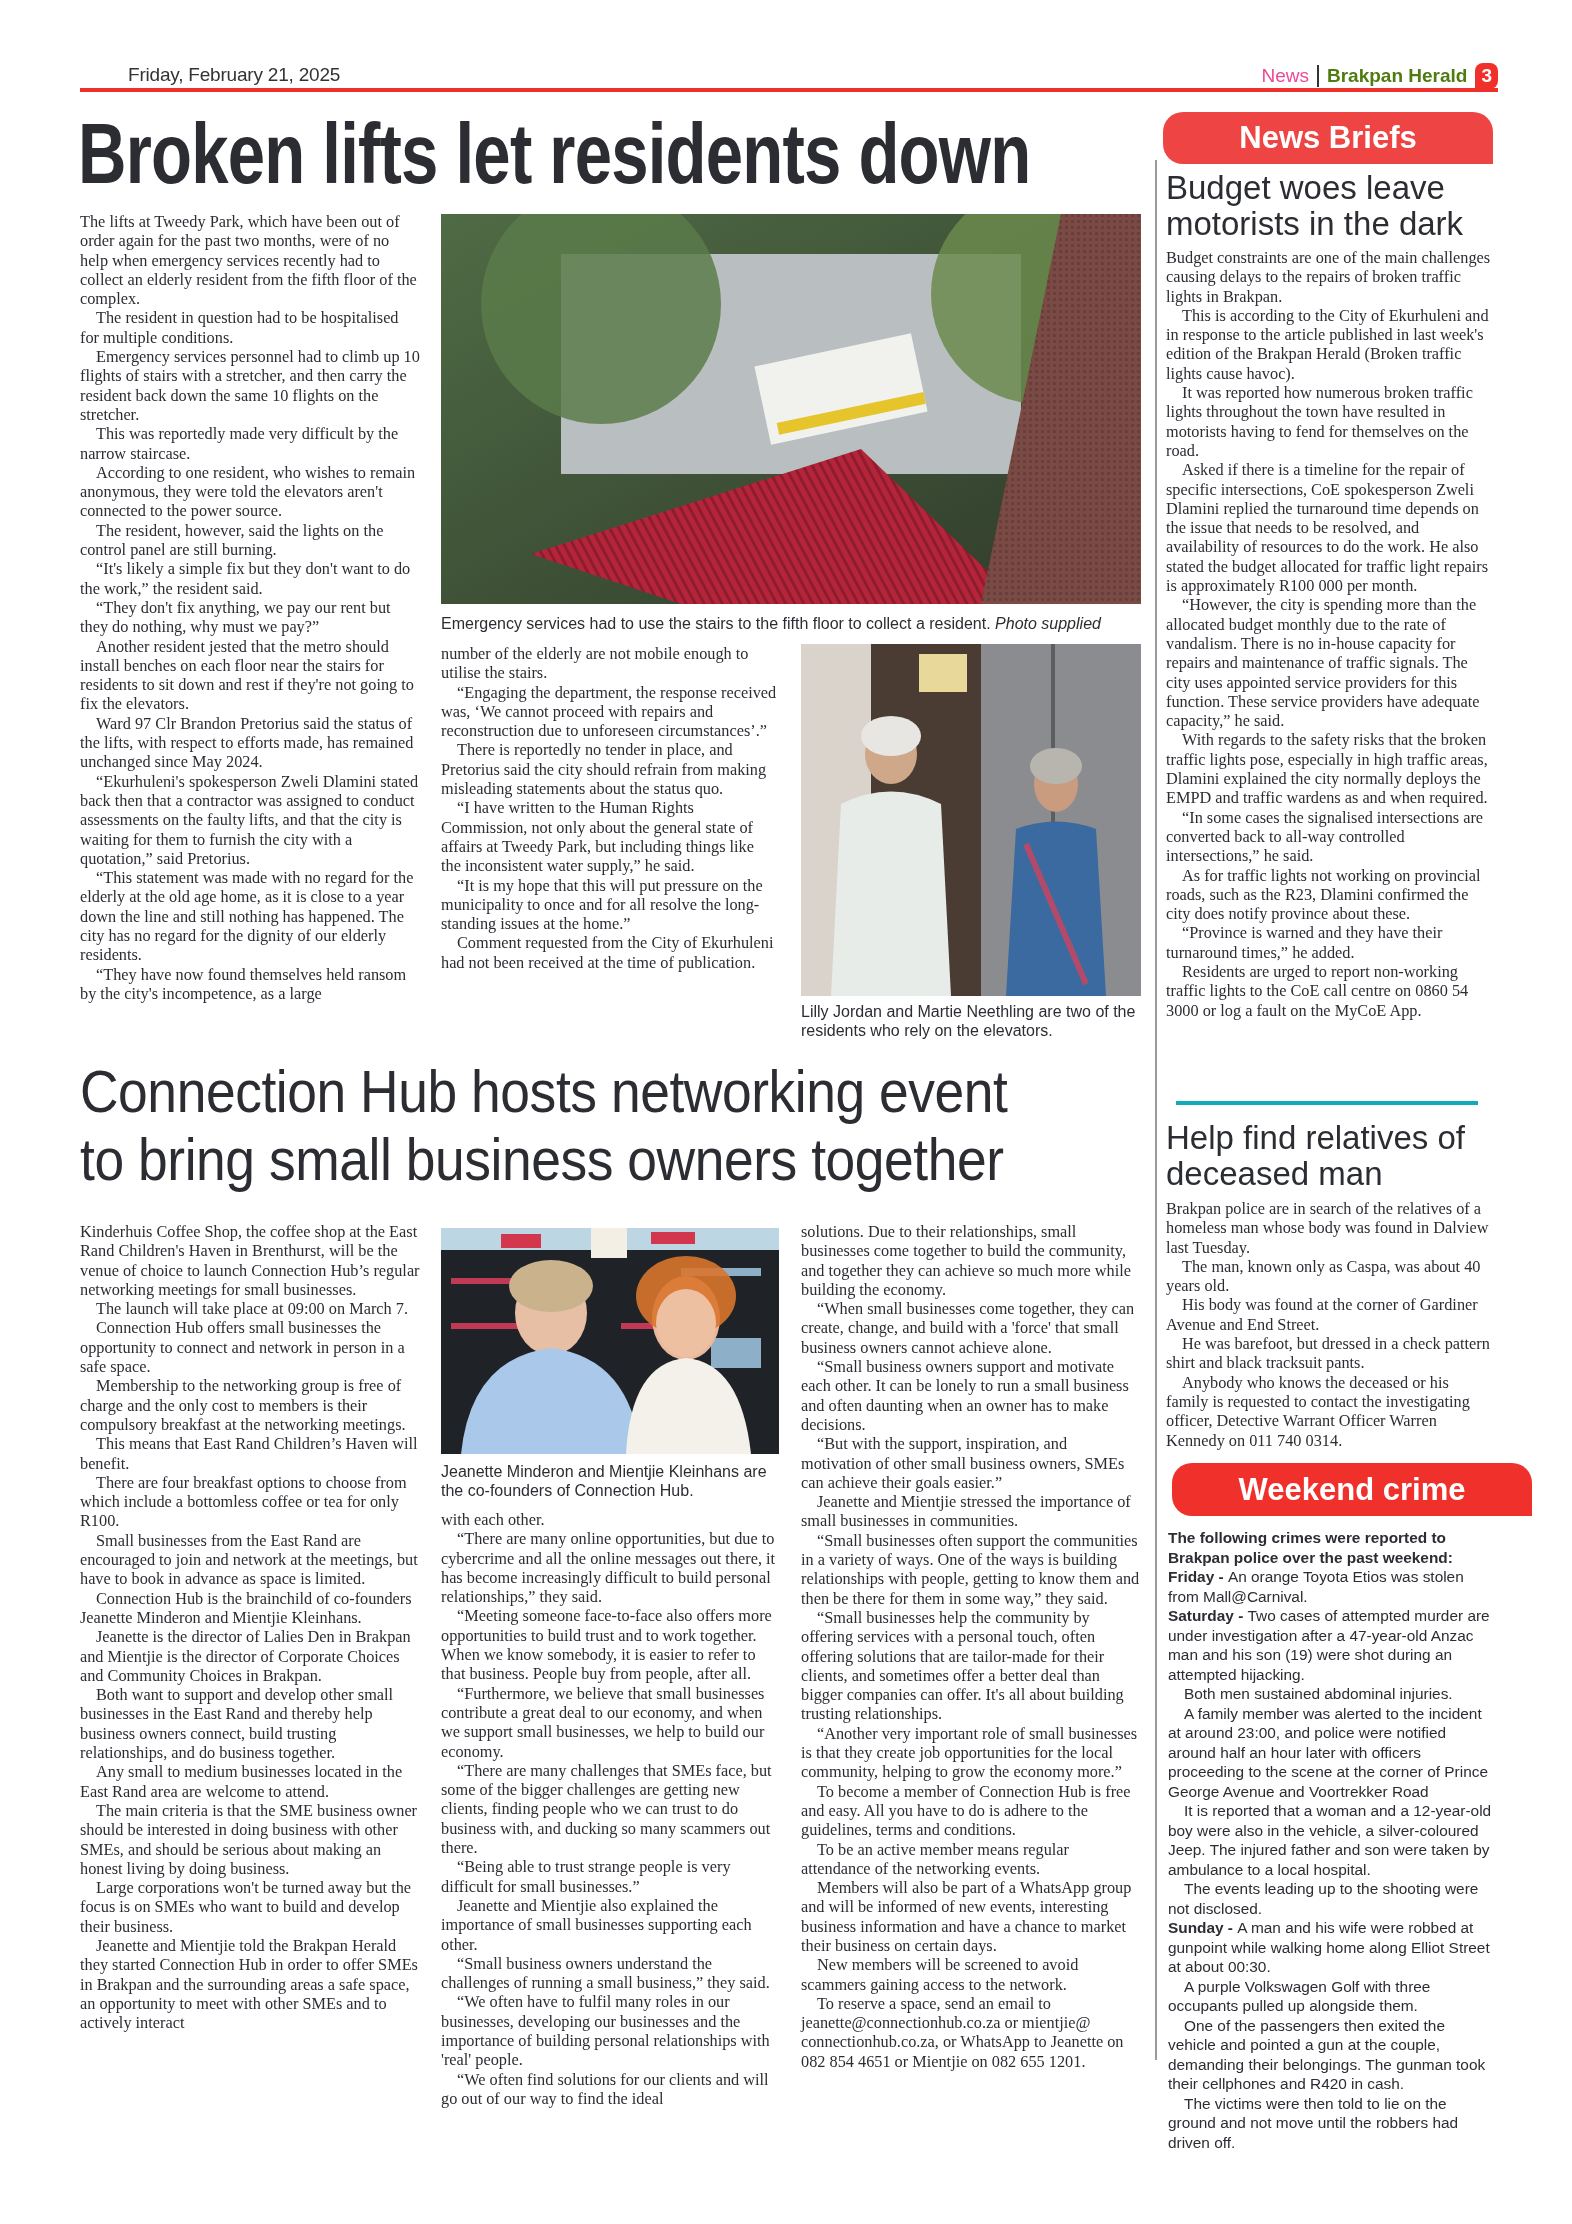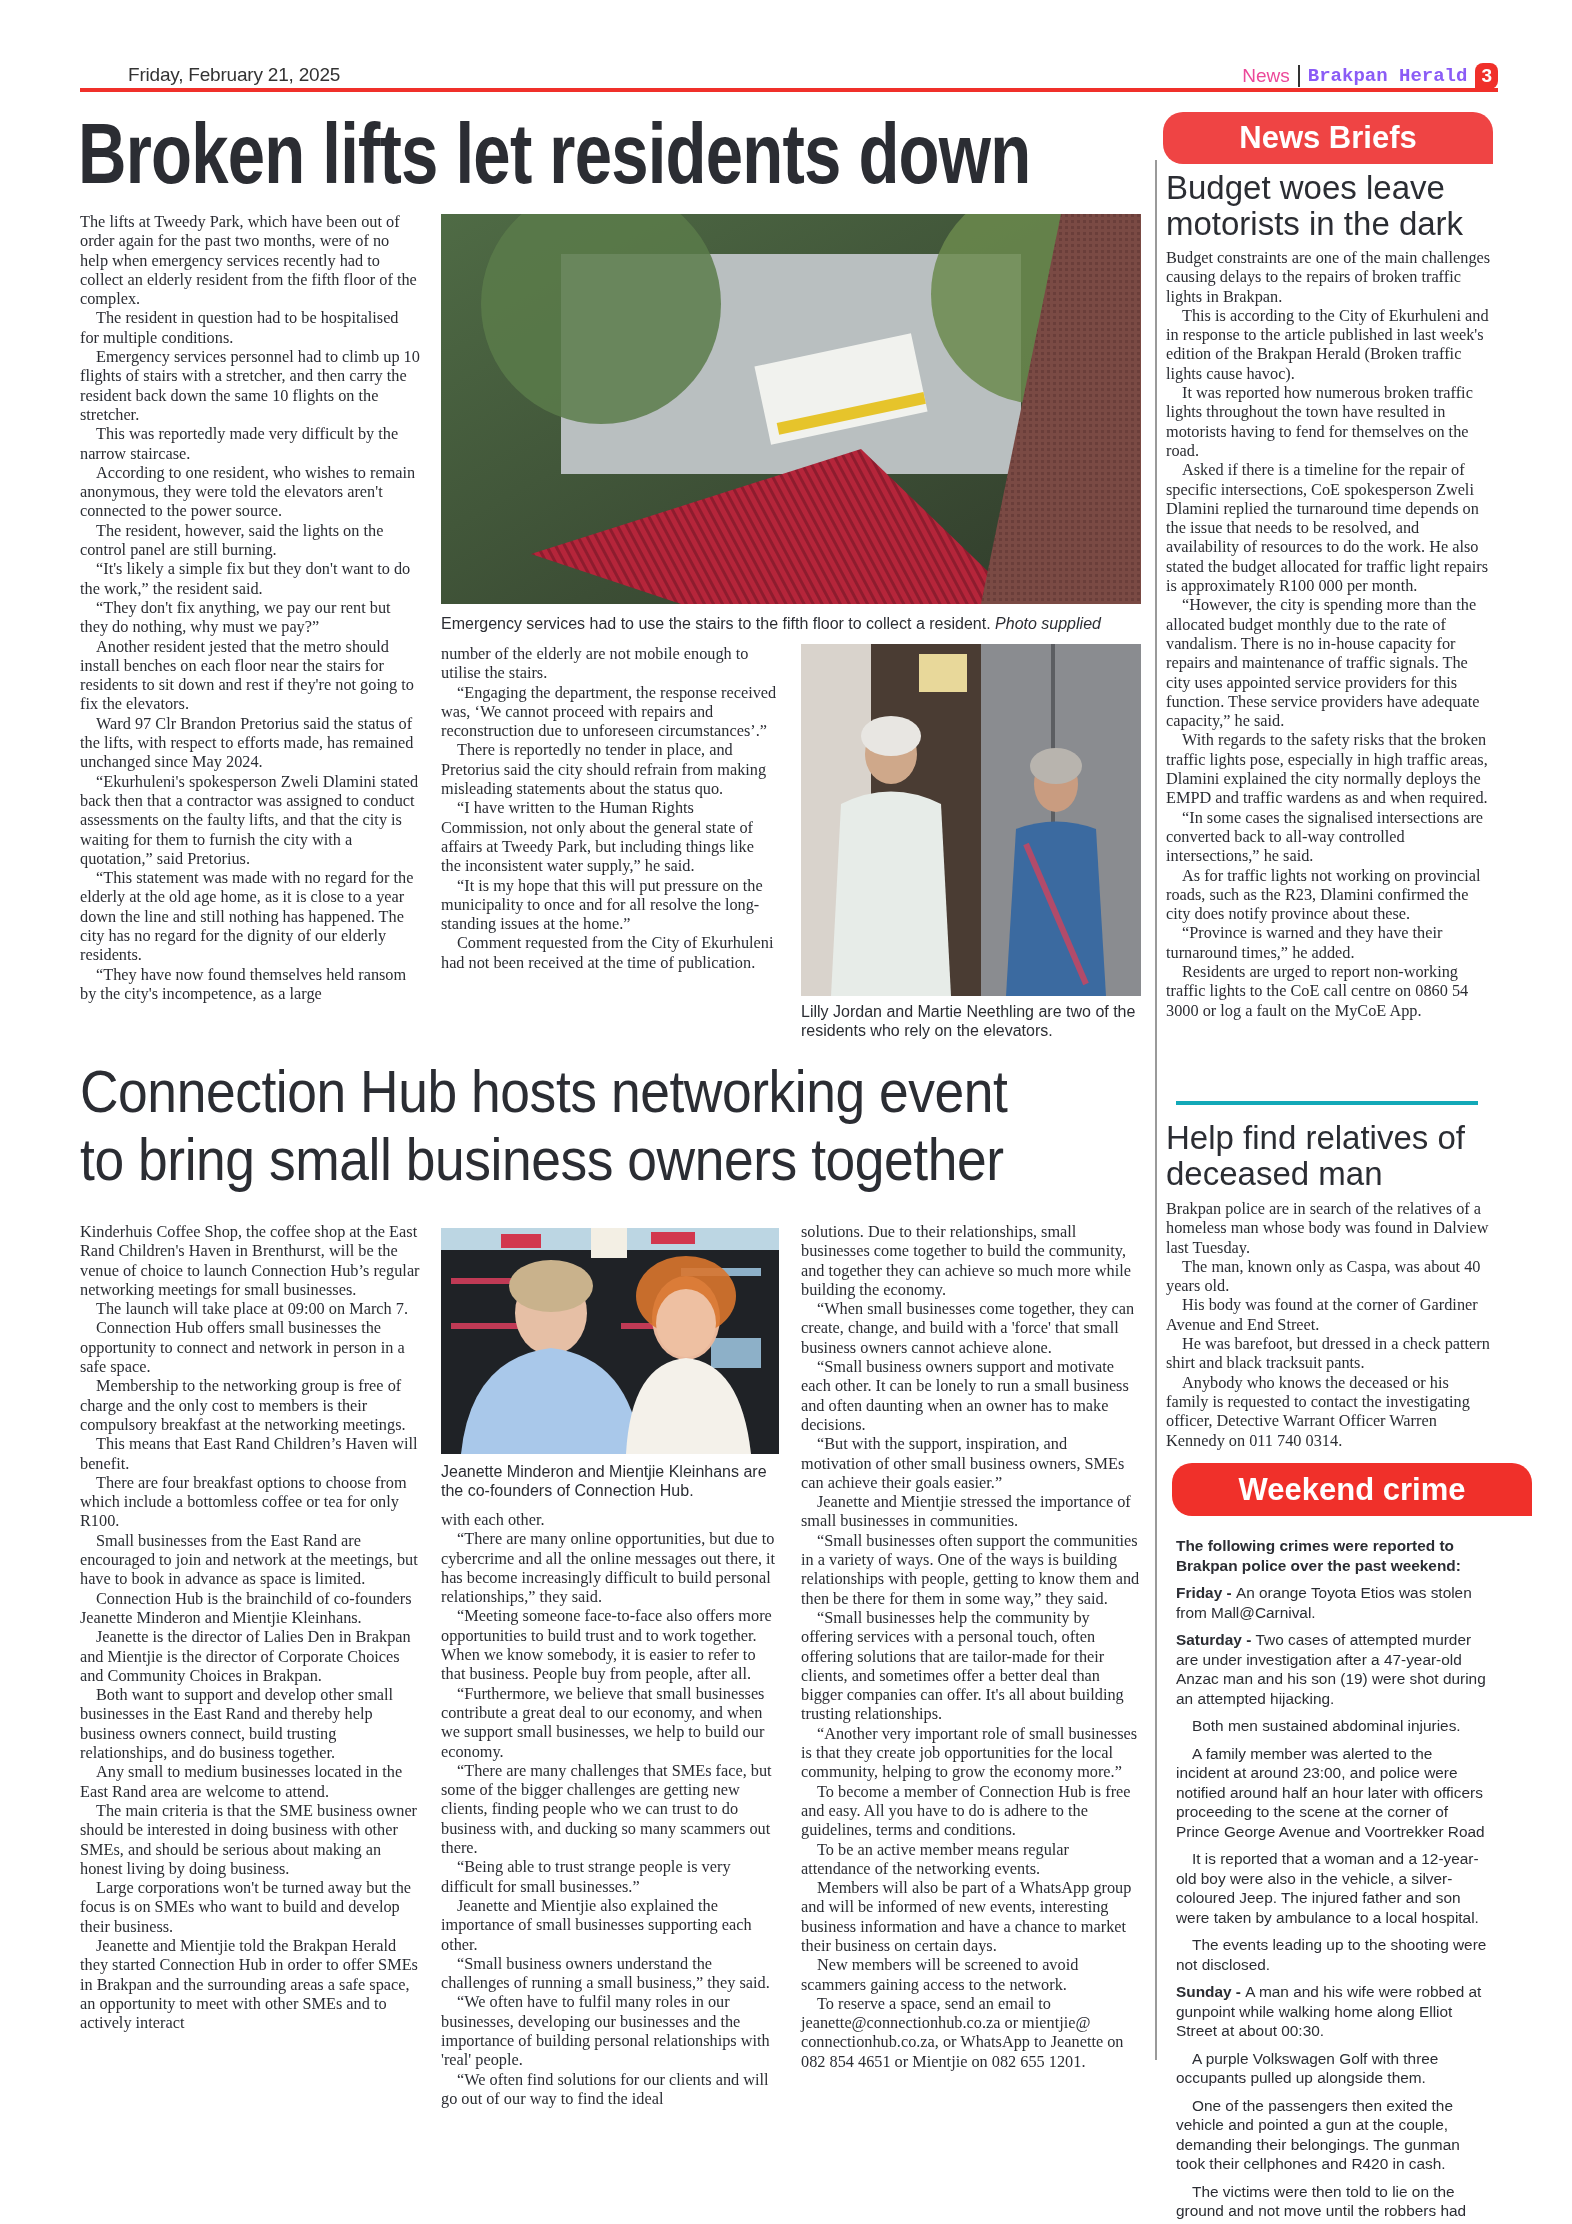--- a/index.html
+++ b/index.html
@@ -3,39 +3,39 @@
 <meta charset="utf-8">
 <style>
   html,body{margin:0;padding:0;background:#fff;}
   body{width:1572px;height:2224px;position:relative;overflow:hidden;color:#2b2d33;}
   .abs{position:absolute;}
   
   .date{left:80px;top:64px;font-size:19px;font-family:"Liberation Sans",sans-serif;color:#333;letter-spacing:-0.2px;margin-left:48px;}
   .masthead{right:74px;top:63px;display:flex;align-items:center;gap:8px;font-family:"Liberation Sans",sans-serif;font-size:19px;}
   .masthead .sect{color:#ec4899;}
   .masthead .bar{width:2px;height:22px;background:#333;}
-  .masthead .paper{color:#8b5cf6;font-weight:bold;font-family:Liberation Mono, monospace;}
+  .masthead .paper{color:#4d7c0f;font-weight:bold;}
   .masthead .page{background:#f0302a;color:#fff;font-weight:bold;border-radius:8px 8px 8px 0;padding:0 6px;height:26px;line-height:26px;}
   .topline{left:80px;top:88px;width:1418px;height:4px;background:#f0302a;}
   
   .h1{left:78px;top:108px;font-family:"Liberation Sans",sans-serif;font-weight:bold;font-size:86px;line-height:90px;color:#2b2d33;transform:scaleX(0.78);transform-origin:left top;letter-spacing:-1px;white-space:nowrap;}
   .col{font-family:"Liberation Serif",serif;font-size:16.3px;line-height:19.3px;color:#2b2d33;}
   .col p{margin:0;text-indent:16px;}
   .col p.first{text-indent:0;}
   .photo{overflow:hidden;}
   .caption{font-family:"Liberation Sans",sans-serif;font-size:16px;line-height:19.3px;color:#2b2d33;}
   .caption i{font-style:italic;}
   .vrule{left:1155px;top:160px;width:2px;height:1900px;background:#9a9a9a;}
   
   .briefs-tab{left:1163px;top:112px;width:330px;height:52px;background:#ef4444;border-radius:20px 20px 0 20px;color:#fff;font-family:"Liberation Sans",sans-serif;font-weight:bold;font-size:31px;line-height:52px;text-align:center;}
   .brief-h{font-family:"Liberation Sans",sans-serif;font-size:33px;line-height:36px;color:#2b2d33;}
   .teal-rule{height:4px;background:#12a9b8;}
   .crime-tab{left:1163px;top:1463px;width:360px;height:53px;background:#f0302a;border-radius:20px 20px 0 20px;color:#fff;font-family:"Liberation Sans",sans-serif;font-weight:bold;font-size:31px;line-height:53px;text-align:center;margin-left:9px;}
   .crime{font-family:"Liberation Sans",sans-serif;font-size:15.4px;line-height:19.5px;color:#2b2d33;}
-  .crime p{margin:8px;text-indent:16px;}
+  .crime p{margin:0;text-indent:16px;}
   .crime p.day{text-indent:0;}
   .crime b{font-weight:bold;}
   .h2{left:80px;font-family:"Liberation Sans",sans-serif;font-size:60px;line-height:64px;color:#2b2d33;white-space:nowrap;transform:scaleX(0.89);transform-origin:left top;letter-spacing:-0.5px;}
 </style>
 </head>
 <body>
 
 <div class="abs date">Friday, February 21, 2025</div>
 <div class="abs masthead">
   <span class="sect">News</span>

